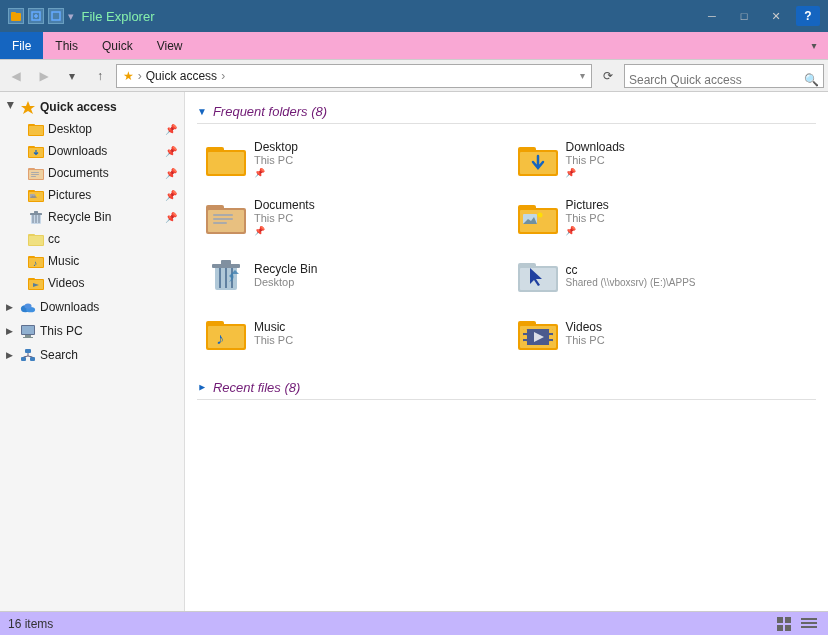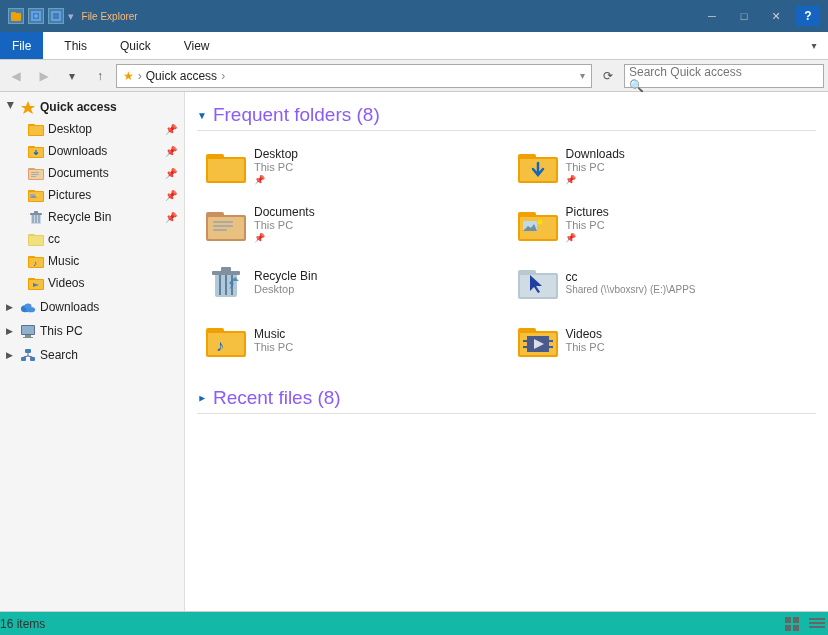--- a/index.html
+++ b/index.html
@@ -9,33 +9,32 @@
     .title-bar {
       background: #2c5f8a;
       height: 32px;
       display: flex;
       align-items: center;
       padding: 0 8px;
       color: white;
     }
     .title-bar-icons { display: flex; gap: 4px; align-items: center; margin-right: 8px; }
     .title-bar-icon { width: 16px; height: 16px; background: #4a7faa; border: 1px solid #6a9fc0; display: flex; align-items: center; justify-content: center; font-size: 9px; color: #cce; cursor: pointer; }
-    .title-bar-title { flex: 1; font-size: 10px; color: #fdba74; }
+    .title-bar-title { flex: 1; font-size: 13px; color: #86efac; }
     .title-bar-controls { display: flex; gap: 0; }
     .title-bar-btn { width: 32px; height: 20px; display: flex; align-items: center; justify-content: center; color: #ccc; font-size: 11px; cursor: pointer; background: transparent; }
     .title-bar-help { width: 24px; height: 20px; background: #1565c0; display: flex; align-items: center; justify-content: center; color: white; font-weight: bold; font-size: 12px; cursor: pointer; border-radius: 2px; margin-left: 4px; }
 
     
     .menu-bar {
-      background: #ffffff;
+      background: #f9a8d4;
       height: 28px;
       display: flex;
       align-items: center;
       border-bottom: 1px solid #ccc;
-      gap: 9px;
     }
     .menu-file {
       background: #1565c0;
       color: white;
       padding: 4px 12px;
       height: 100%;
       display: flex;
       align-items: center;
       font-size: 12px;
       cursor: pointer;
@@ -76,23 +75,22 @@
       color: #222;
     }
     .address-path .star-icon { color: #f0a000; margin-right: 4px; }
     .address-refresh { width: 24px; height: 24px; display: flex; align-items: center; justify-content: center; color: #555; font-size: 12px; cursor: pointer; }
     .search-box {
       height: 24px;
       width: 200px;
       border: 1px solid #aaa;
       background: white;
       display: flex;
-      align-items: flex-start;
+      align-items: flex-end;
       padding: 0 4px;
-      flex-direction: column;
     }
     .search-box input {
       border: none;
       outline: none;
       flex: 1;
       font-size: 12px;
       color: #888;
       background: transparent;
     }
     .search-icon { color: #888; font-size: 12px; }
@@ -144,21 +142,21 @@
     }
     .section-header {
       display: flex;
       align-items: center;
       padding: 4px 0;
       margin-bottom: 8px;
       border-bottom: 1px solid #e0e0e0;
       cursor: pointer;
     }
     .section-chevron { font-size: 10px; color: #1565c0; margin-right: 6px; }
-    .section-title { font-size: 19px; color: #8b5cf6; font-weight: normal; }
+    .section-title { font-size: 13px; color: #701a75; font-weight: normal; font-style: italic; }
     .folders-grid {
       display: grid;
       grid-template-columns: 1fr 1fr;
       gap: 4px;
       margin-bottom: 16px;
     }
     .folder-item {
       display: flex;
       align-items: center;
       padding: 6px 8px;
@@ -168,25 +166,25 @@
     }
     .folder-icon-wrap { width: 40px; height: 40px; margin-right: 8px; display: flex; align-items: center; justify-content: center; flex-shrink: 0; }
     .folder-info { display: flex; flex-direction: column; }
     .folder-name { font-size: 12px; color: #222; font-weight: 500; }
     .folder-sub { font-size: 11px; color: #888; }
     .folder-pin { font-size: 9px; color: #888; margin-top: 2px; }
 
     
     .status-bar {
       height: 24px;
-      background: #14b8a6;
+      background: #c4b5fd;
       border-top: 1px solid #ccc;
       display: flex;
       align-items: center;
-      padding: 0 0;
+      padding: 0 8px;
       font-size: 12px;
       color: #333;
     }
     .status-bar-right { margin-left: auto; display: flex; gap: 2px; }
     .view-btn { width: 22px; height: 18px; display: flex; align-items: center; justify-content: center; cursor: pointer; font-size: 10px; color: #555; }
 
     
     ::-webkit-scrollbar { width: 6px; }
     ::-webkit-scrollbar-track { background: #f0f0f0; }
     ::-webkit-scrollbar-thumb { background: #bbb; border-radius: 3px; }

